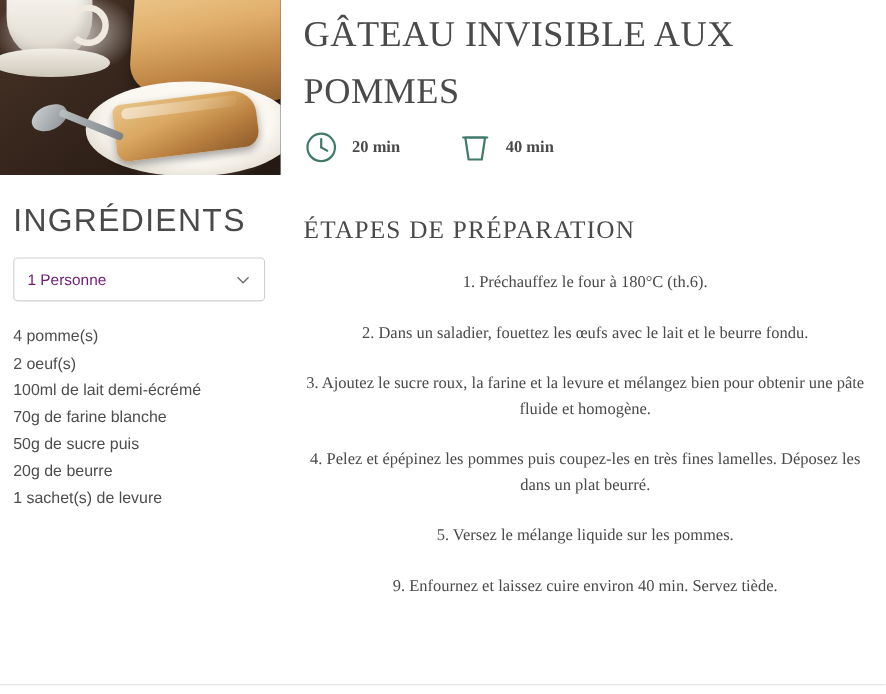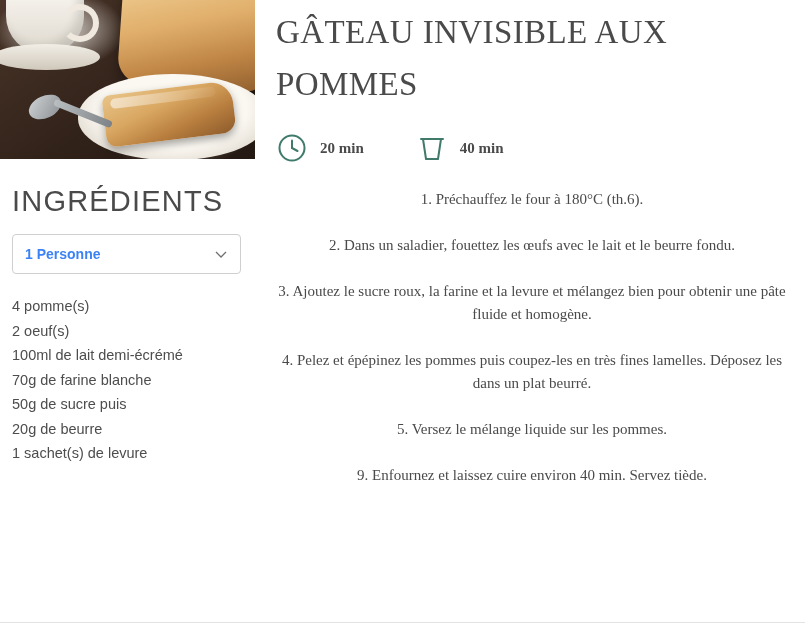--- a/index.html
+++ b/index.html
@@ -135,22 +135,22 @@
     border-radius: 4px;
     background: #fff;
     display: flex;
     align-items: center;
     justify-content: space-between;
     padding: 0 12px;
     cursor: pointer;
   }
   .serving-select .label {
     font-size: 14px;
-    font-weight: bold;
-    color: #3b82f6;
+    font-weight: normal;
+    color: #701a75;
   }
   .chev {
     width: 14px;
     height: 14px;
     display: block;
   }
   .ingredient-list {
     margin: 20px 0 0 12px;
     list-style: none;
     padding: 0;
@@ -172,21 +172,21 @@
   .recipe-title {
     margin: 6px 0 0 0;
     font-size: 33px;
     line-height: 52px;
     font-weight: 400;
     letter-spacing: 0.4px;
     color: #4a4a4a;
     text-transform: uppercase;
   }
   .meta-row {
-    margin-top: 22px;
+    margin-top: 8px;
     display: flex;
     align-items: center;
     gap: 0;
   }
   .meta-item {
     display: flex;
     align-items: center;
     margin-right: 52px;
   }
   .meta-item .icon {
@@ -293,20 +293,21 @@
             <path d="M7 7 L25 7 L22 27 L10 27 Z" fill="none" stroke="#3f7a6b" stroke-width="2" stroke-linejoin="round"></path>
             <line x1="5" y1="7" x2="27" y2="7" stroke="#3f7a6b" stroke-width="2" stroke-linecap="round"></line>
           </svg>
         </span>
         <span class="txt">40 min</span>
       </div>
 
 
     </div>
 
+    <h2 class="steps-title">ÉTAPES DE PRÉPARATION</h2>
 
     <ol class="steps">
       <li>1. Préchauffez le four à 180°C (th.6).</li>
       <li>2. Dans un saladier, fouettez les œufs avec le lait et le beurre fondu.</li>
       <li>3. Ajoutez le sucre roux, la farine et la levure et mélangez bien pour obtenir une pâte fluide et homogène.</li>
       <li>4. Pelez et épépinez les pommes puis coupez-les en très fines lamelles. Déposez les dans un plat beurré.</li>
       <li>5. Versez le mélange liquide sur les pommes.</li>
       <li>9. Enfournez et laissez cuire environ 40 min. Servez tiède.</li>
     </ol>
   </div>

